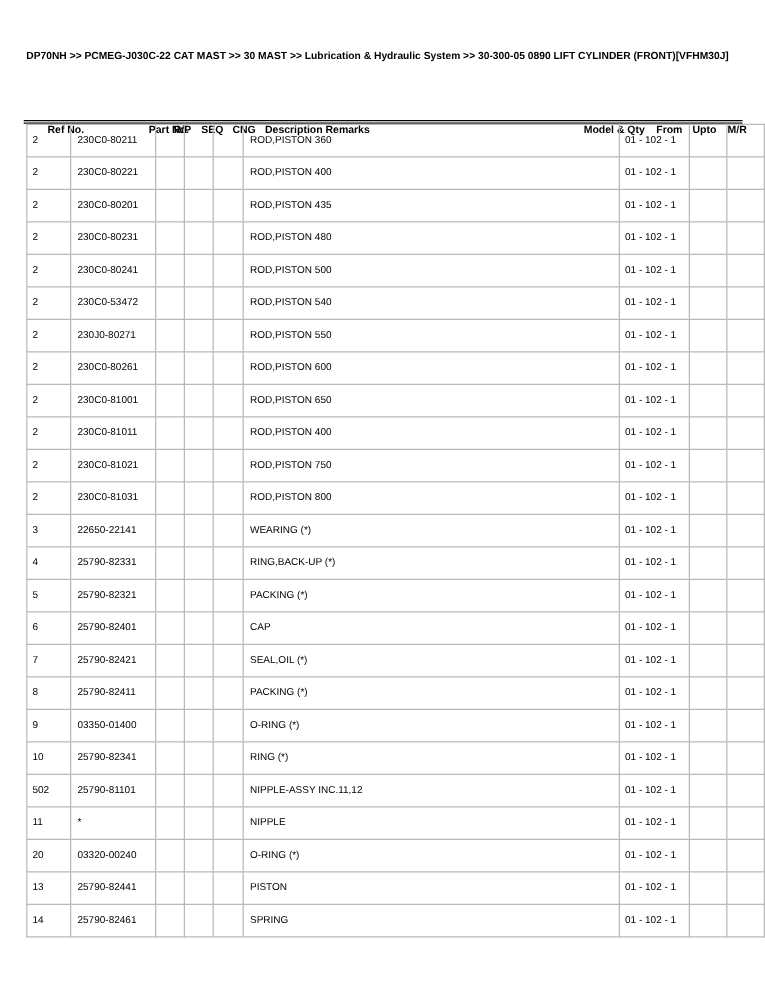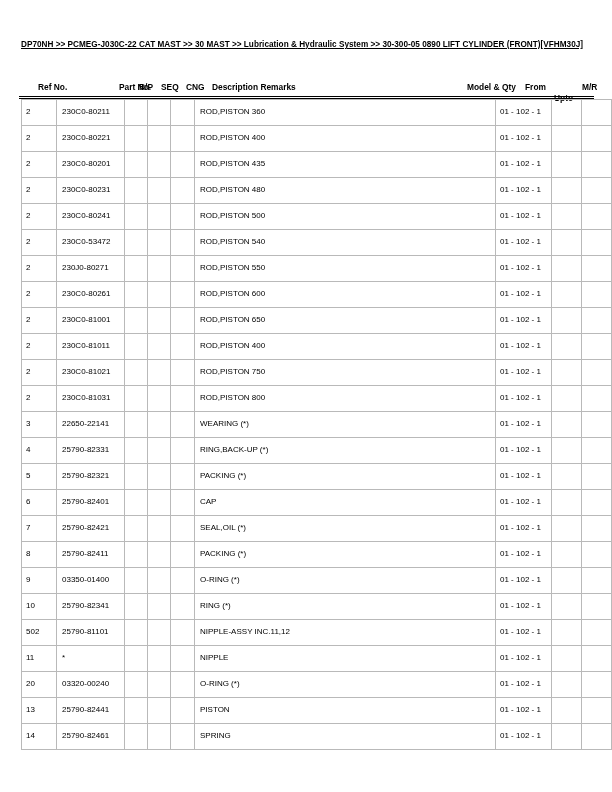--- a/index.html
+++ b/index.html
@@ -34,48 +34,47 @@
   }
   .breadcrumb {
     position: absolute;
     left: 21px;
     top: 39px;
     width: 573px;
     font-size: 8.2px;
     font-weight: bold;
     line-height: 12.5px;
     letter-spacing: 0.02px;
-    text-decoration: underline;
   }
 
   
   .col-head {
     position: absolute;
     left: 0px;
     top: 82px;
     width: 612px;
     height: 13px;
     font-size: 8.4px;
     font-weight: bold;
   }
   .col-head span {
     position: absolute;
-    top: 0;
+    top: 16px;
     white-space: nowrap;
     padding-left: 13px;
   }
   .ch-ref   { left: 25px; }
   .ch-part  { left: 62px; margin-left: 44px; }
   .ch-rp    { left: 126px; }
   .ch-seq   { left: 148px; }
   .ch-cng   { left: 173px; }
   .ch-desc  { left: 199px; }
   .ch-model { left: 454px; }
   .ch-from  { left: 512px; text-align: right; }
-  .ch-upto  { left: 541px; margin-top: 11px; }
+  .ch-upto  { left: 541px; }
   .ch-mr    { left: 569px; text-align: right; }
 
   .head-rule {
     position: absolute;
     left: 19px;
     top: 96px;
     width: 575px;
     height: 3px;
     border-top: 1.6px solid #000000;
     border-bottom: 0.9px solid #000000;

